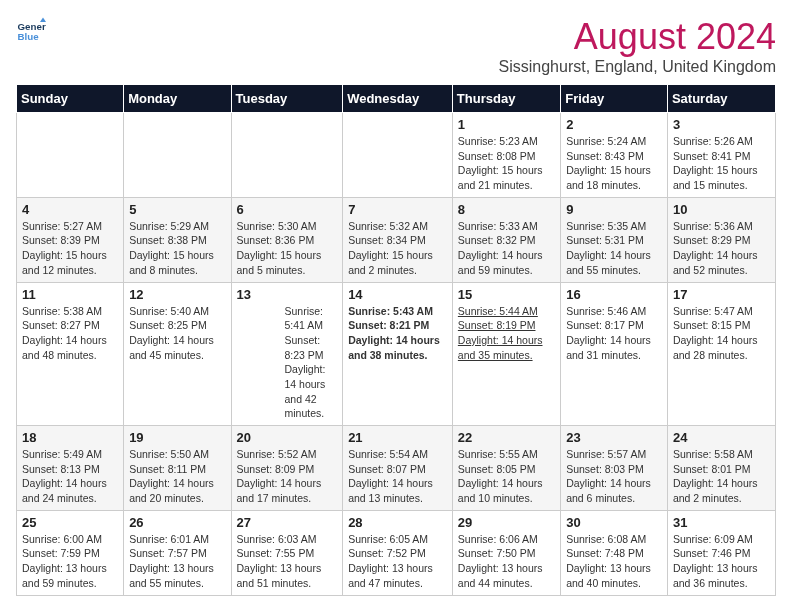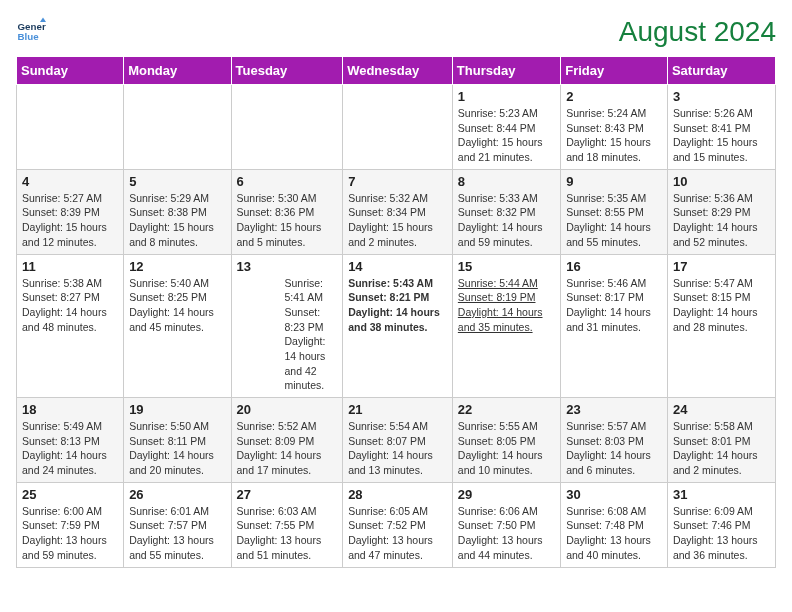--- a/index.html
+++ b/index.html
@@ -22,35 +22,35 @@
       gap: 4px;
     }
     .logo-icon {
       width: 30px;
       height: 30px;
     }
     .title-block {
       text-align: right;
     }
     .calendar-title {
-      font-size: 28px;
+      font-size: 36px;
       font-weight: normal;
-      color: #15803d;
+      color: #be185d;
     }
     .calendar-subtitle {
       font-size: 16px;
       color: #444;
     }
     table {
       width: 100%;
       border-collapse: collapse;
       font-size: 11px;
     }
     thead th {
-      background-color: #a21caf;
+      background-color: #0f172a;
       color: #fff;
       padding: 6px 4px;
       text-align: left;
       font-size: 13px;
       font-weight: bold;
       border: 1px solid #fff;
     }
     tbody td {
       vertical-align: top;
       border: 1px solid #ccc;
@@ -84,20 +84,21 @@
 <div class="header">
   <div class="logo">
     <svg class="logo-icon" viewBox="0 0 40 40">
       <text x="2" y="18" font-size="13" font-weight="bold" fill="#1a3a5c">General</text>
       <text x="2" y="32" font-size="13" font-weight="bold" fill="#4a90d9">Blue</text>
       <polygon points="32,8 40,8 36,2" fill="#4a90d9"></polygon>
     </svg>
   </div>
   <div class="title-block">
     <div class="calendar-title">August 2024</div>
+    <div class="calendar-subtitle">Sissinghurst, England, United Kingdom</div>
   </div>
 </div>
 
 <table>
   <thead>
     <tr>
     <th>Sunday</th>
         <th>Monday</th>
         <th>Tuesday</th>
         <th>Wednesday</th>
@@ -108,21 +109,21 @@
   </thead>
   <tbody id="calendar-body">
   <tr>
         <td class="empty-cell"></td>
         <td class="empty-cell"></td>
         <td class="empty-cell"></td>
         <td class="empty-cell"></td>
         <td>
           <span class="day-num">1</span>
           <div class="day-info" style="white-space: pre-line;">Sunrise: 5:23 AM
-Sunset: 8:44 PM
+Sunset: 8:08 PM
 Daylight: 15 hours
 and 21 minutes.</div>
         </td>
         <td>
           <span class="day-num">2</span>
           <div class="day-info" style="white-space: pre-line;">Sunrise: 5:24 AM
 Sunset: 8:43 PM
 Daylight: 15 hours
 and 18 minutes.</div>
         </td>
@@ -166,21 +167,21 @@
         <td>
           <span class="day-num">8</span>
           <div class="day-info" style="white-space: pre-line;">Sunrise: 5:33 AM
 Sunset: 8:32 PM
 Daylight: 14 hours
 and 59 minutes.</div>
         </td>
         <td>
           <span class="day-num">9</span>
           <div class="day-info" style="white-space: pre-line;">Sunrise: 5:35 AM
-Sunset: 8:55 PM
+Sunset: 5:31 PM
 Daylight: 14 hours
 and 55 minutes.</div>
         </td>
         <td>
           <span class="day-num">10</span>
           <div class="day-info" style="white-space: pre-line;">Sunrise: 5:36 AM
 Sunset: 8:29 PM
 Daylight: 14 hours
 and 52 minutes.</div>
         </td>

